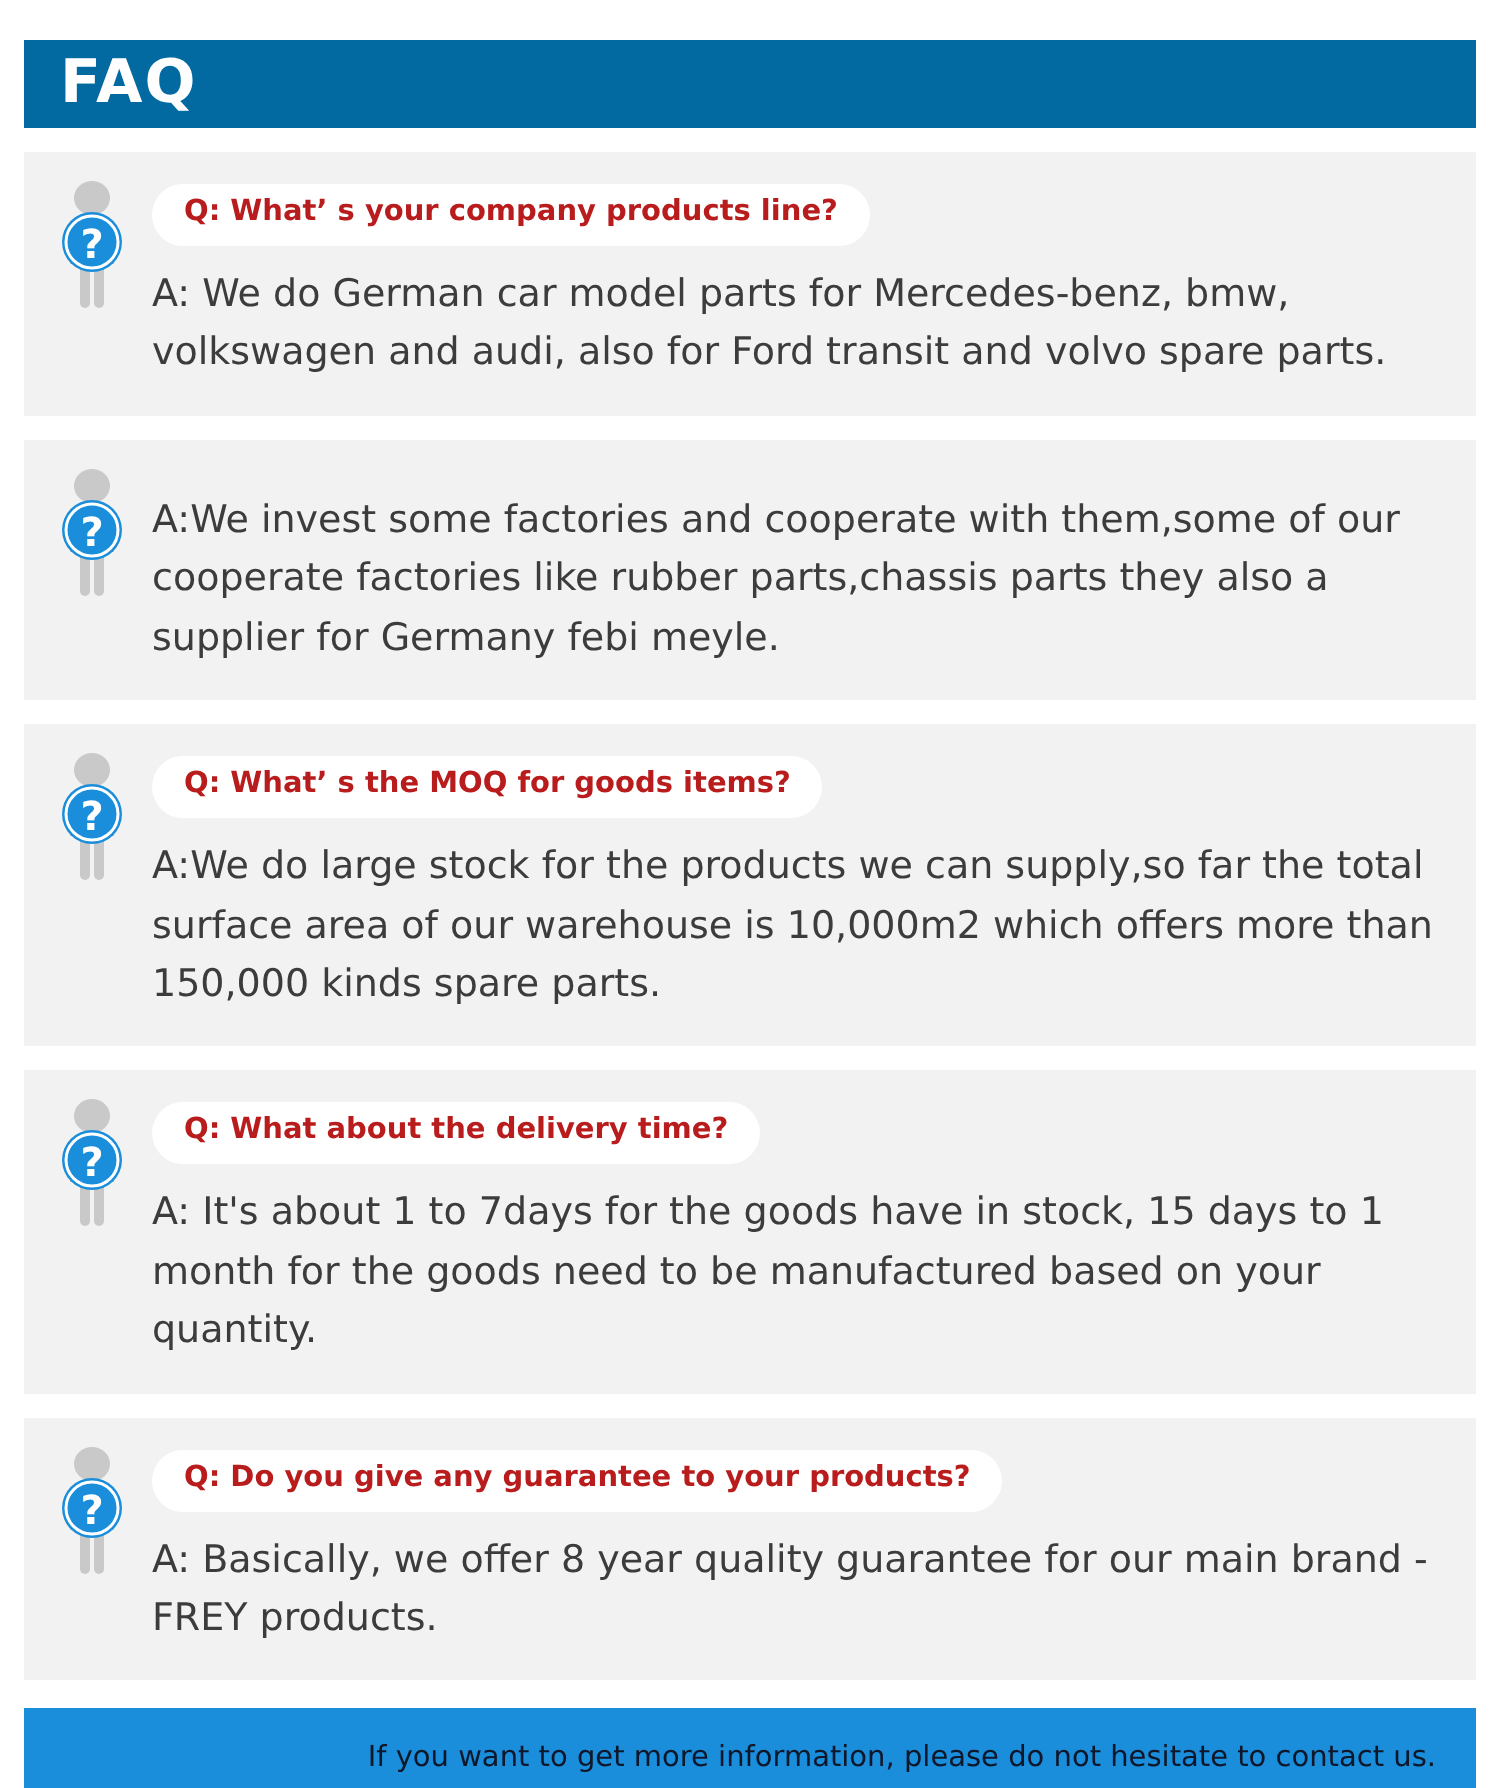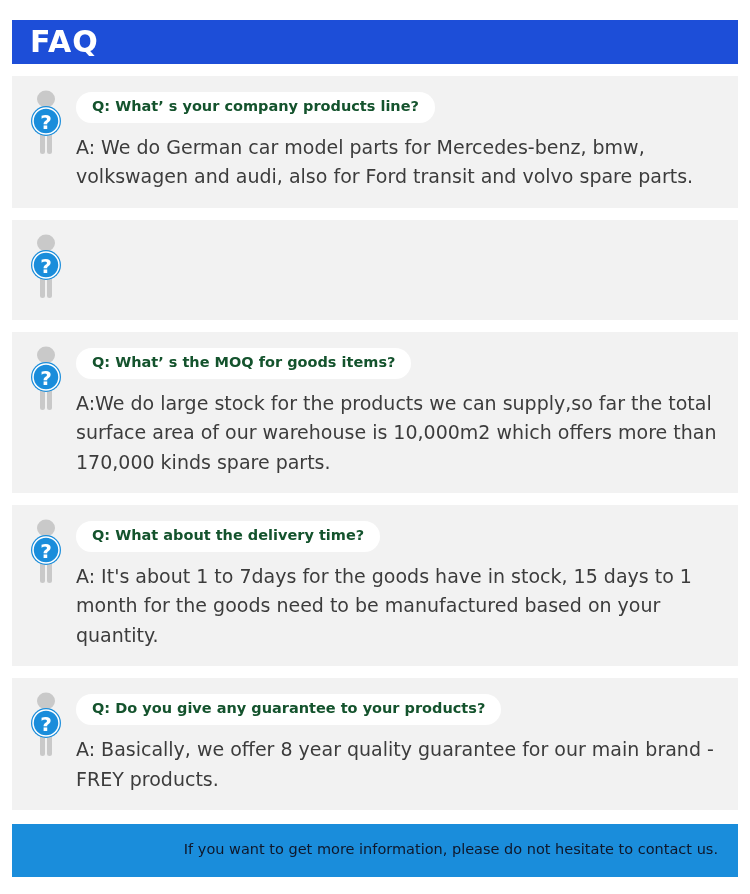--- a/index.html
+++ b/index.html
@@ -20,21 +20,21 @@
     height: 894px;
     box-sizing: border-box;
     padding: 0 12px;
     background: #ffffff;
   }
 
   
   .faq-header {
     margin-top: 20px;
     height: 44px;
-    background: #1d4ed8;
+    background: #0369a1;
     display: flex;
     align-items: center;
     padding-left: 18px;
     box-sizing: border-box;
   }
   .faq-header .title {
     color: #ffffff;
     font-size: 30px;
     font-weight: bold;
     letter-spacing: 1px;
@@ -70,21 +70,21 @@
 
   .faq-body {
     flex: 1;
     padding-top: 2px;
   }
   .question-bubble {
     display: inline-block;
     background: #ffffff;
     border-radius: 16px;
     padding: 7px 16px 8px 16px;
-    color: #14532d;
+    color: #b91c1c;
     font-size: 14.5px;
     font-weight: bold;
     line-height: 1.1;
     white-space: nowrap;
   }
   .answer {
     margin-top: 10px;
     font-size: 19px;
     line-height: 1.55;
     color: #3c3c3c;
@@ -145,40 +145,41 @@
           <rect x="13" y="22" width="4" height="20" rx="2" fill="#c9c9c9"></rect>
           <rect x="31" y="22" width="4" height="20" rx="2" fill="#c9c9c9"></rect>
           <rect x="18" y="42" width="5" height="22" rx="2.5" fill="#c9c9c9"></rect>
           <rect x="25" y="42" width="5" height="22" rx="2.5" fill="#c9c9c9"></rect>
           <circle cx="24" cy="31" r="15" fill="#1a8ddb"></circle>
           <circle cx="24" cy="31" r="13" fill="none" stroke="#ffffff" stroke-width="1.5"></circle>
           <text x="24" y="39" text-anchor="middle" font-family="DejaVu Sans, sans-serif" font-size="20" font-weight="bold" fill="#ffffff">?</text>
         </svg>
       </div>
       <div class="faq-body">
+        <div class="answer">A:We invest some factories and cooperate with them,some of our cooperate factories like rubber parts,chassis parts they also a supplier for Germany febi meyle.</div>
       </div>
     </div>
 
     <div class="faq-item">
       <div class="mascot">
         <svg width="48" height="70" viewBox="0 0 48 70">
           <ellipse cx="24" cy="9" rx="9" ry="8.5" fill="#c9c9c9"></ellipse>
           <path d="M15 20 q9 -4 18 0 l2 22 h-22 z" fill="#c9c9c9"></path>
           <rect x="13" y="22" width="4" height="20" rx="2" fill="#c9c9c9"></rect>
           <rect x="31" y="22" width="4" height="20" rx="2" fill="#c9c9c9"></rect>
           <rect x="18" y="42" width="5" height="22" rx="2.5" fill="#c9c9c9"></rect>
           <rect x="25" y="42" width="5" height="22" rx="2.5" fill="#c9c9c9"></rect>
           <circle cx="24" cy="31" r="15" fill="#1a8ddb"></circle>
           <circle cx="24" cy="31" r="13" fill="none" stroke="#ffffff" stroke-width="1.5"></circle>
           <text x="24" y="39" text-anchor="middle" font-family="DejaVu Sans, sans-serif" font-size="20" font-weight="bold" fill="#ffffff">?</text>
         </svg>
       </div>
       <div class="faq-body">
         <div class="question-bubble">Q: What’ s the MOQ for goods items?</div>
-        <div class="answer"> A:We do large stock for the products we can supply,so far the total surface area of our warehouse is 10,000m2 which offers more than 170,000 kinds spare parts.</div>
+        <div class="answer"> A:We do large stock for the products we can supply,so far the total surface area of our warehouse is 10,000m2 which offers more than 150,000 kinds spare parts.</div>
       </div>
     </div>
 
     <div class="faq-item">
       <div class="mascot">
         <svg width="48" height="70" viewBox="0 0 48 70">
           <ellipse cx="24" cy="9" rx="9" ry="8.5" fill="#c9c9c9"></ellipse>
           <path d="M15 20 q9 -4 18 0 l2 22 h-22 z" fill="#c9c9c9"></path>
           <rect x="13" y="22" width="4" height="20" rx="2" fill="#c9c9c9"></rect>
           <rect x="31" y="22" width="4" height="20" rx="2" fill="#c9c9c9"></rect>

